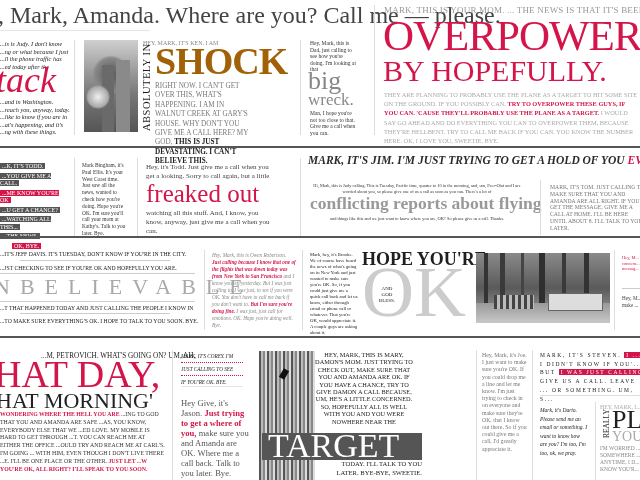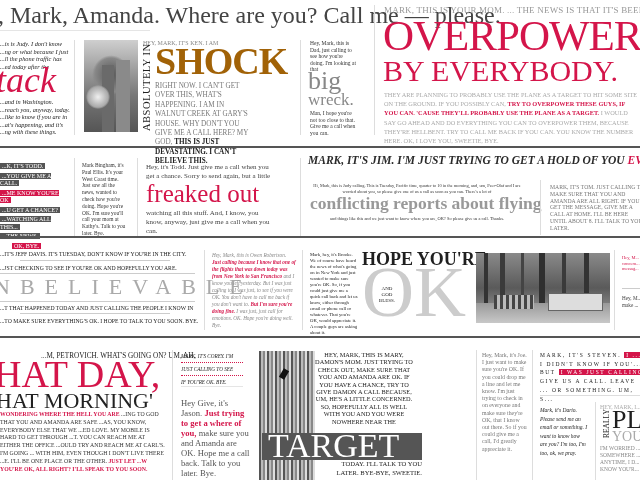--- a/index.html
+++ b/index.html
@@ -48,21 +48,21 @@
 <div class="vrule" style="left:300px;top:40px;height:95px;"></div>
 
 <div class="abs tiny" style="left:310px;top:40px;width:48px;color:#333;font-size:5.5px;line-height:6.6px;">Hey, Mark, this is Dad, just calling to see how you're doing. I'm looking at that</div>
 <div class="abs grey" style="left:308px;top:70px;font-size:26px;line-height:22px;color:#888;">big</div>
 <div class="abs grey" style="left:308px;top:92px;font-size:17px;line-height:16px;color:#888;">wreck.</div>
 <div class="abs tiny" style="left:310px;top:110px;width:48px;color:#333;font-size:5.5px;line-height:6.6px;">Man, I hope you're not too close to that. Give me a call when you can.</div>
 <div class="vrule" style="left:374px;top:5px;height:130px;"></div>
 
 <div class="abs caps" style="left:384px;top:5px;font-size:9px;color:#999;white-space:nowrap;letter-spacing:0.2px;">MARK, THIS IS YOUR MOM. ... THE NEWS IS THAT IT'S BEEN</div>
 <div class="abs red" style="left:383px;top:16px;font-size:43px;line-height:40px;letter-spacing:-1px;white-space:nowrap;">OVERPOWER</div>
-<div class="abs red" style="left:383px;top:56px;font-size:30px;line-height:30px;white-space:nowrap;">BY EVERYBODY.</div>
+<div class="abs red" style="left:383px;top:56px;font-size:30px;line-height:30px;white-space:nowrap;">BY HOPEFULLY.</div>
 <div class="abs" style="left:384px;top:90px;width:256px;font-size:6.3px;line-height:9.2px;color:#aaa;">
   <span>THEY ARE PLANNING TO PROBABLY USE THE PLANE AS A TARGET TO HIT SOME SITE ON THE GROUND. IF YOU POSSIBLY CAN,</span>
   <span class="red b">TRY TO OVERPOWER THESE GUYS, IF YOU CAN. 'CAUSE THEY'LL PROBABLY USE THE PLANE AS A TARGET.</span>
   <span>I WOULD SAY GO AHEAD AND DO EVERYTHING YOU CAN TO OVERPOWER THEM, BECAUSE THEY'RE HELLBENT. TRY TO CALL ME BACK IF YOU CAN. YOU KNOW THE NUMBER HERE. OK, I LOVE YOU, SWEETIE, BYE.</span>
 </div>
 
 <div class="rule" style="top:146px;"></div>
 
 <div class="abs" style="left:0;top:163px;width:70px;">
   <div class="tiny"><span class="hl-grey">...K, IT'S TODD.</span></div>
@@ -71,21 +71,21 @@
   <div class="tiny" style="margin-top:2px;"><span class="hl-grey">...U GET A CHANCE?</span></div>
   <div class="tiny" style="margin-top:2px;"><span class="hl-grey">...WATCHING ALL THIS...</span></div>
   <div class="tiny" style="margin-top:2px;"><span class="hl-grey">...THE NEWS.</span></div>
   <div class="tiny" style="margin-top:2px;padding-left:12px;"><span class="hl-red">OK, BYE.</span></div>
 </div>
 <div class="vrule" style="left:74px;top:158px;height:80px;"></div>
 
 <div class="abs tiny" style="left:82px;top:162px;width:46px;color:#333;font-size:5.4px;line-height:6.8px;">Mark Bingham, it's Paul Ellis. It's your West Coast time. Just saw all the news, wanted to check how you're doing. Hope you're OK. I'm sure you'll call your mom at Kathy's. Talk to you later. Bye.</div>
 <div class="vrule" style="left:137px;top:158px;height:80px;"></div>
 
-<div class="abs" style="left:146px;top:163px;width:130px;font-size:7px;line-height:9px;color:#444;">Hey, it's Todd. Just give me a call when you get a chance. Sorry to send again, but a little</div>
+<div class="abs" style="left:146px;top:163px;width:130px;font-size:7px;line-height:9px;color:#444;">Hey, it's Todd. Just give me a call when you get a looking. Sorry to call again, but a little</div>
 <div class="abs red" style="left:146px;top:180px;font-size:25px;line-height:28px;white-space:nowrap;text-align:right;">freaked out</div>
 <div class="abs" style="left:146px;top:209px;width:130px;font-size:7px;line-height:9px;color:#444;">watching all this stuff. And, I know, you know, anyway, just give me a call when you can.</div>
 <div class="vrule" style="left:300px;top:158px;height:80px;"></div>
 
 <div class="abs it b" style="left:308px;top:154px;font-size:11.5px;white-space:nowrap;color:#2a2a2a;">
   <span>MARK, IT'S JIM. I'M JUST TRYING TO GET A HOLD OF YOU</span>
   <span class="red">EV</span>
 </div>
 <div class="abs center" style="left:306px;top:183px;width:222px;font-size:4.4px;line-height:5.6px;color:#333;">Hi, Mark, this is Judy calling. This is Tuesday, Pacific time, quarter to 10 in the morning, and, um, Peer-Olaf and I are worried about you, so please give one of us a call as soon as you can. There's a lot of</div>
 <div class="abs" style="left:310px;top:193px;font-size:17.5px;line-height:20px;color:#999;white-space:nowrap;font-weight:bold;">conflicting reports about flying</div>
@@ -152,21 +152,21 @@
 
 <div class="abs it caps" style="left:181px;top:352px;width:62px;font-size:5.2px;color:#222;">
   <div style="border-bottom:1px dotted #d4154a;padding:1px 0 3px;">MARK, IT'S COREY. I'M</div>
   <div style="border-bottom:1px dotted #d4154a;padding:3px 0 3px;">JUST CALLING TO SEE</div>
   <div style="padding:3px 0 3px;">IF YOU'RE OK. BYE.</div>
 </div>
 <div class="abs" style="left:181px;top:386px;width:62px;height:1px;background:#e5e5e5;"></div>
 <div class="abs" style="left:181px;top:398px;width:70px;font-size:8.6px;line-height:10px;color:#555;">
   <span>Hey Give, it's Jason.</span>
   <span class="red b">Just trying to get a where of you,</span>
-  <span>make sure you and Amanda are OK. Hope me a call back. Talk to you later. Bye.</span>
+  <span>make sure you and Amanda are OK. Where me a call back. Talk to you later. Bye.</span>
 </div>
 
 <div class="photo" style="left:259px;top:351px;width:56px;height:129px;background:repeating-linear-gradient(90deg,#555 0 2px,#bbb 2px 4px,#888 4px 6px,#ddd 6px 8px);">
   <div class="abs" style="left:22px;top:18px;width:6px;height:10px;background:#111;transform:rotate(30deg);"></div>
 </div>
 <div class="abs caps center" style="left:314px;top:351px;width:100px;font-size:6.3px;line-height:7.4px;color:#222;">HEY, MARK, THIS IS MARY, DAMON'S MOM. JUST TRYING TO CHECK OUT, MAKE SURE THAT YOU AND AMANDA ARE OK. IF YOU HAVE A CHANCE, TRY TO GIVE DAMON A CALL BECAUSE, UM, HE'S A LITTLE CONCERNED. SO, HOPEFULLY ALL IS WELL WITH YOU AND YOU WERE NOWHERE NEAR THE</div>
 <div class="abs" style="left:262px;top:433px;width:160px;height:27px;background:#555;"></div>
 <div class="abs" style="left:268px;top:428px;font-size:34px;line-height:36px;color:#fff;letter-spacing:0px;white-space:nowrap;">TARGET</div>
 <div class="abs caps" style="left:322px;top:460px;width:100px;font-size:6.6px;line-height:8.5px;color:#222;text-align:right;">TODAY. I'LL TALK TO YOU LATER. BYE-BYE, SWEETIE.</div>
 <div class="vrule" style="left:476px;top:350px;height:130px;"></div>

